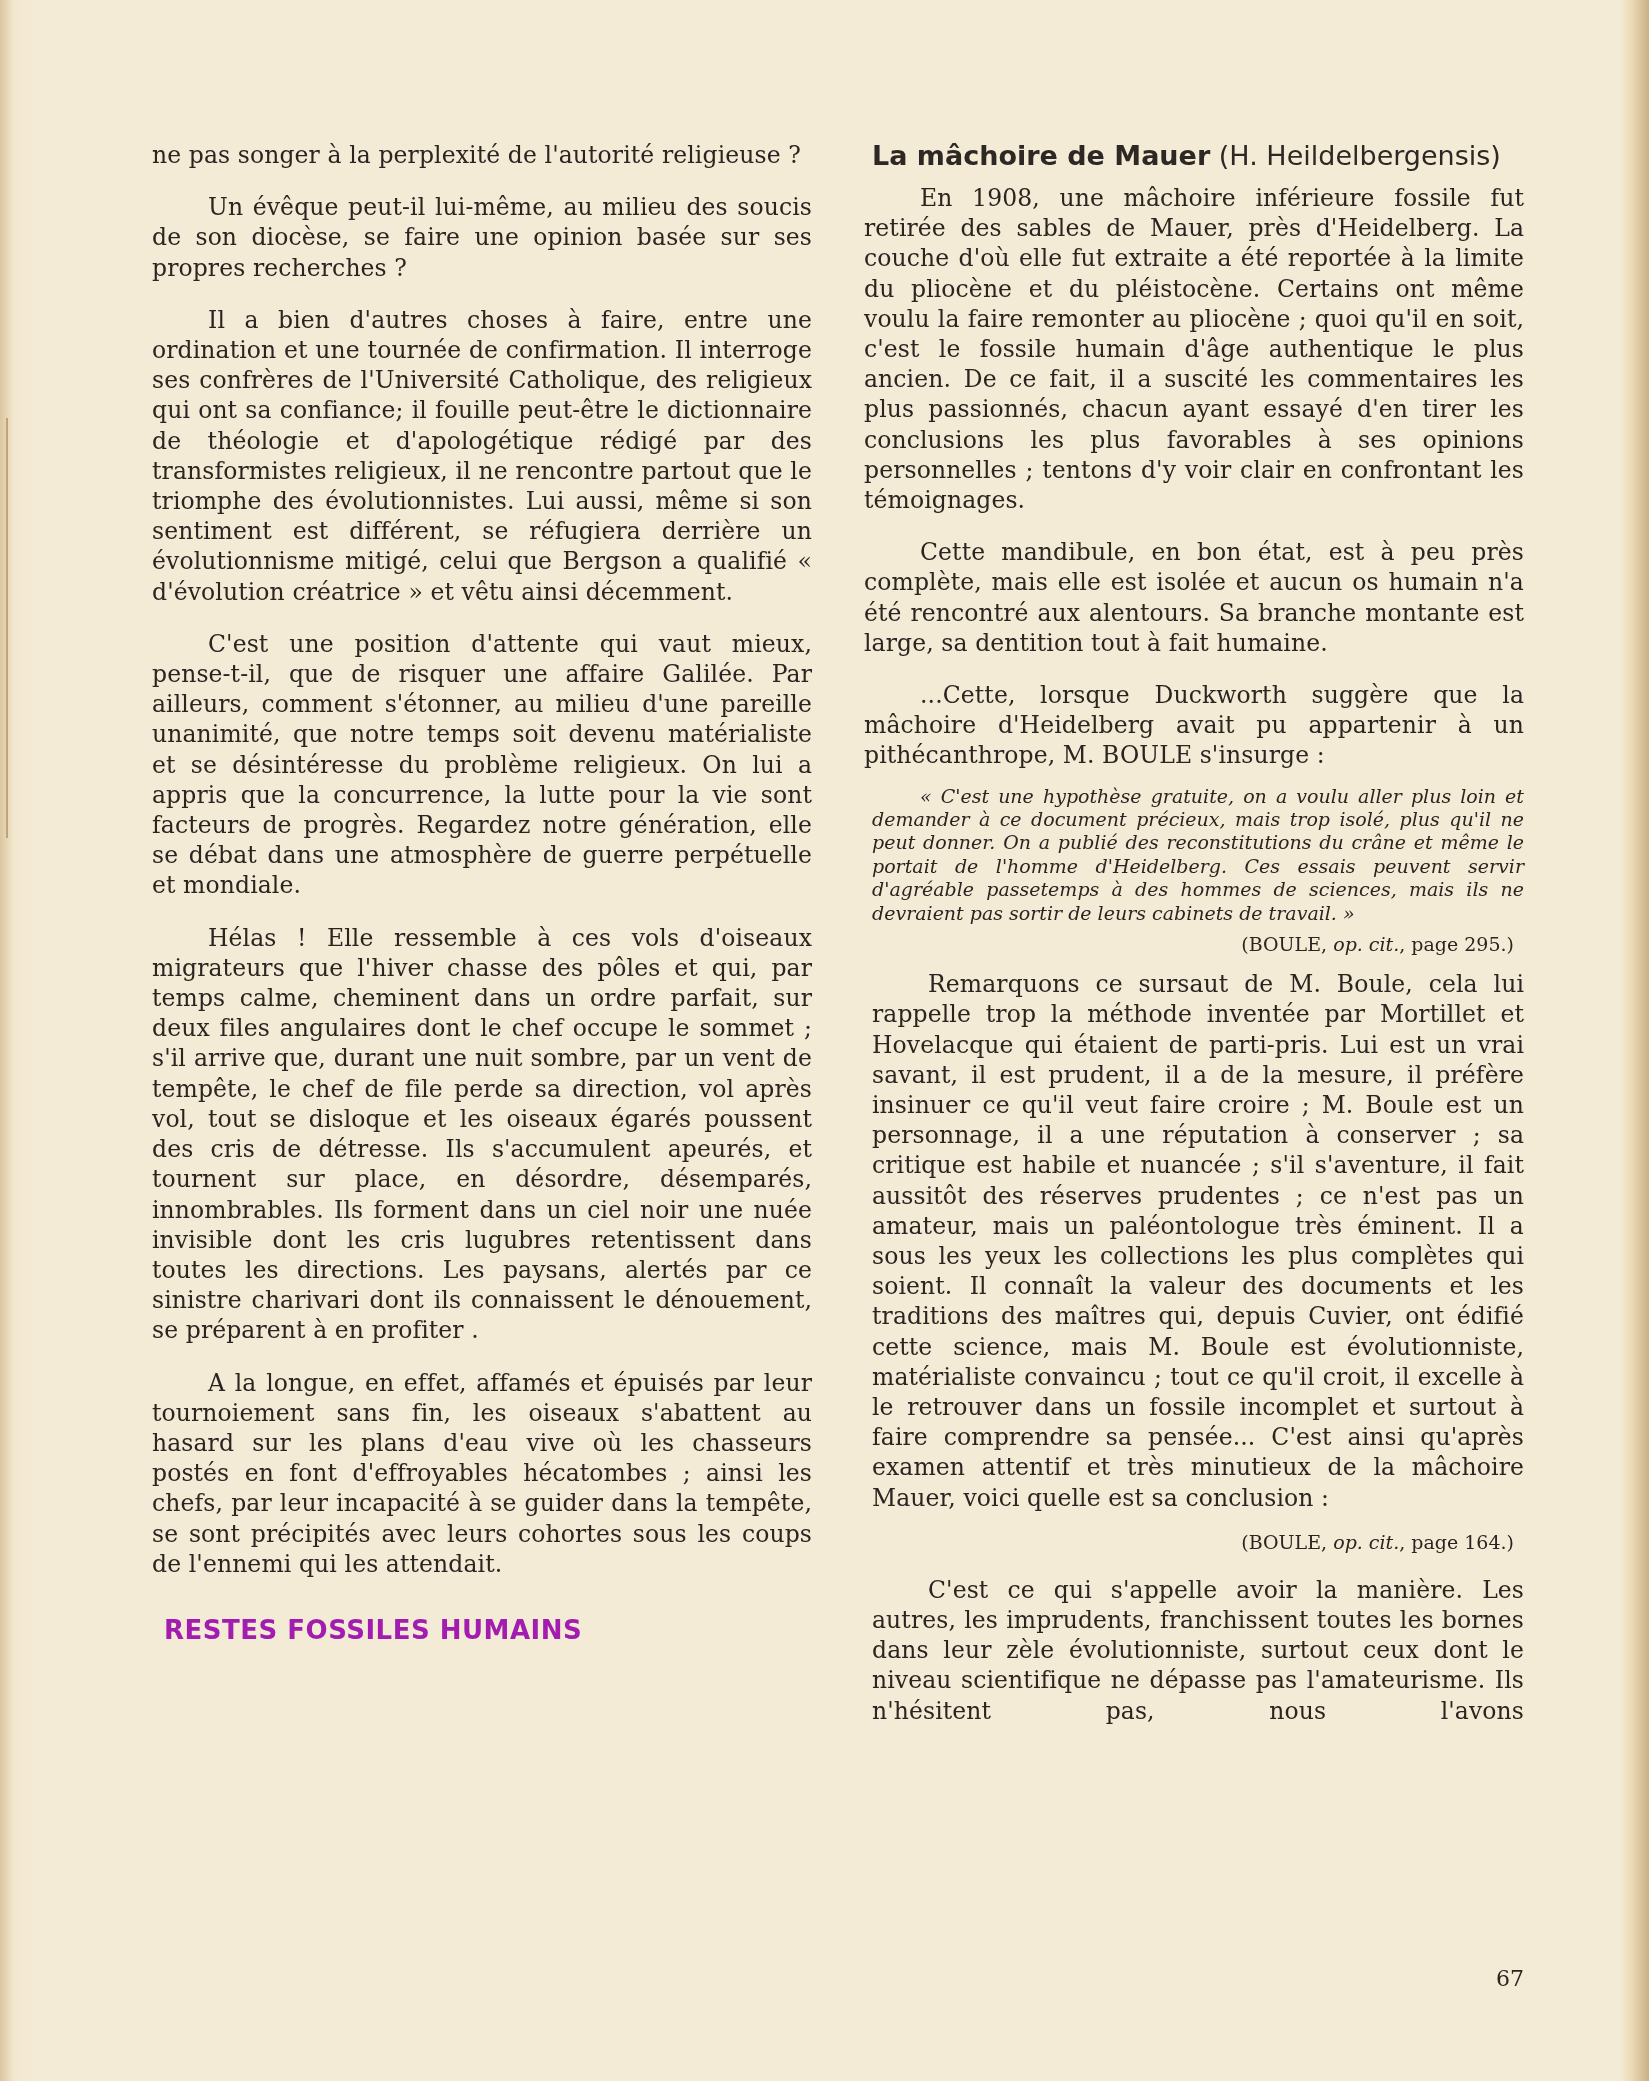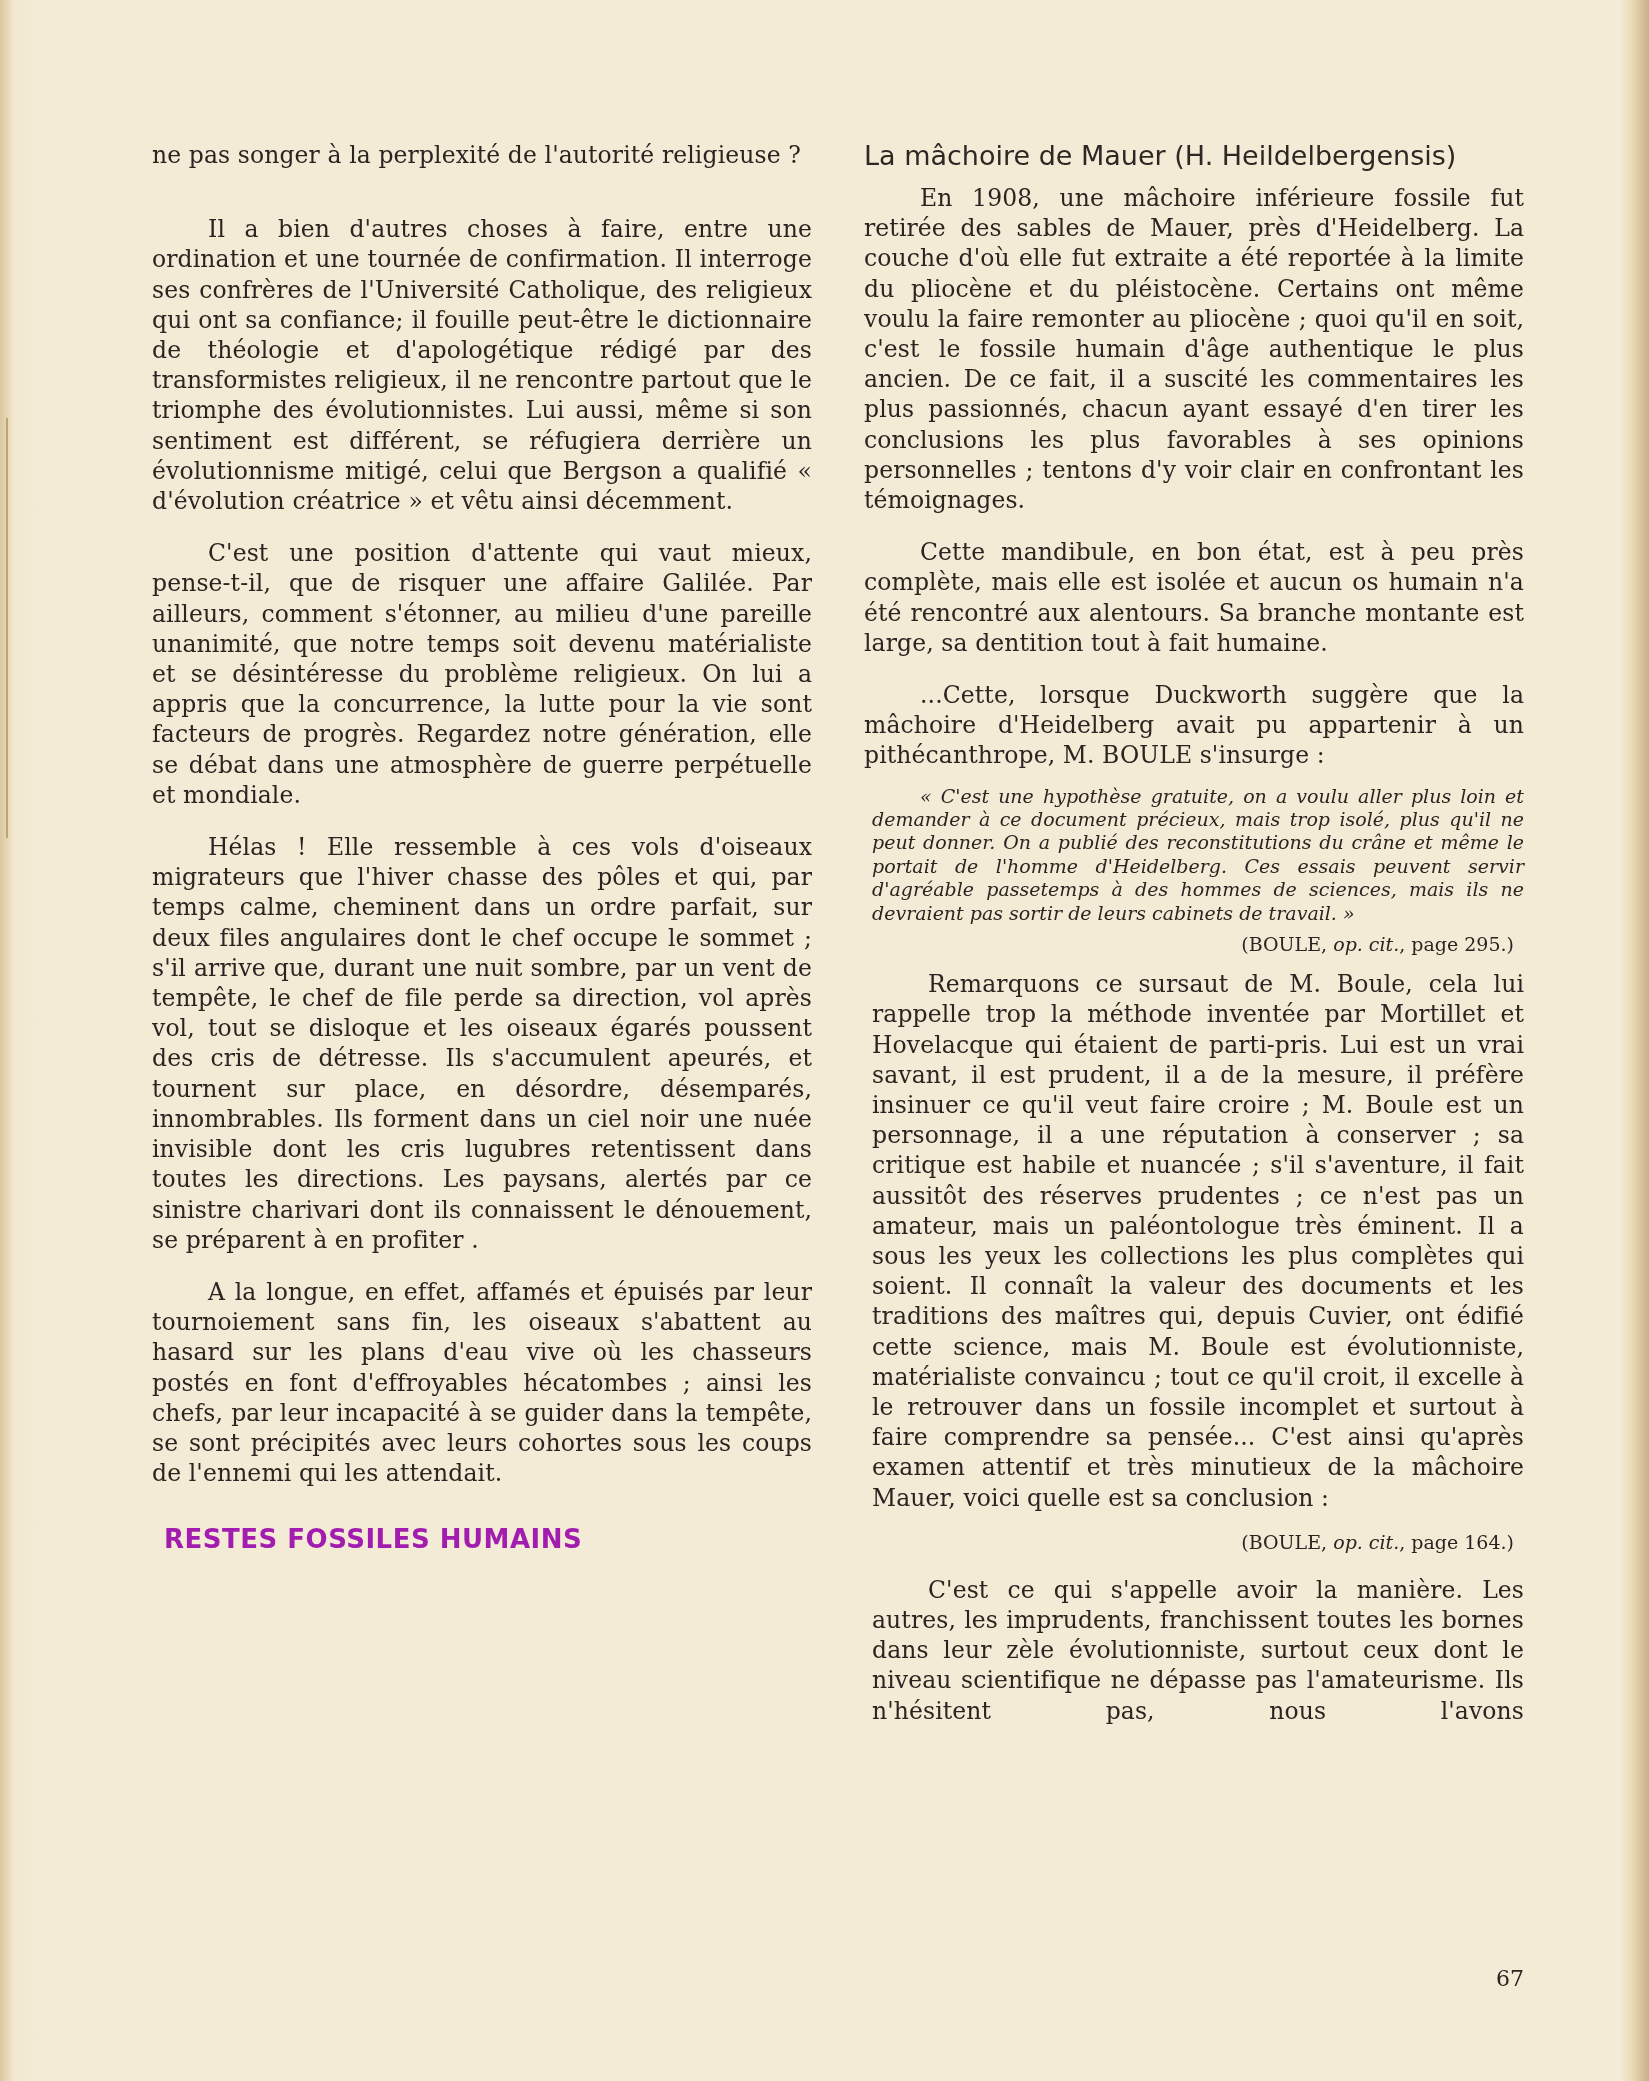--- a/index.html
+++ b/index.html
@@ -23,40 +23,41 @@
   .gap-s { height: 14px; }
   h2.section {
     font-family: "DejaVu Sans", "Liberation Sans", sans-serif;
     font-weight: bold; font-size: 26px; letter-spacing: 0.5px; margin: 0;
     color: #a21caf;
   }
   h2.sub {
     font-family: "DejaVu Sans", "Liberation Sans", sans-serif;
     font-size: 27px; margin: 0; font-weight: normal; color: #2e2824; white-space: nowrap;
   }
-  h2.sub .bold { font-weight: normal; }
+  h2.sub .bold { font-weight: bold; margin-left: 8px; }
   blockquote.q {
     margin: 0; padding: 0 0 0 8px; font-size: 19px; line-height: 23.4px; text-align: justify; font-style: italic;
   }
   blockquote.q p { margin: 0; text-indent: 48px; }
   .cite { text-align: right; font-size: 19px; margin-top: 8px; padding-right: 10px; }
   .cite i { font-style: italic; }
   .pagenum { position: absolute; left: 1496px; top: 1958px; font-size: 22px; }
   .edge-mark { position: absolute; width: 2px; background: #bfa47a; }
 </style>
 </head>
 <body>
 
 <div class="page">
 
   <div class="edge-mark" style="left:6px; top:410px; height:420px;"></div>
 
   <div class="col col-left">
     <p class="body noindent">ne pas songer à la perplexité de l'autorité religieuse ?</p>
     <div class="gap"></div>
+    <p class="body">Un évêque peut-il lui-même, au milieu des soucis de son diocèse, se faire une opinion basée sur ses propres recherches ?</p>
     <div class="gap"></div>
     <p class="body">Il a bien d'autres choses à faire, entre une ordination et une tournée de confirmation. Il interroge ses confrères de l'Université Catholique, des religieux qui ont sa confiance; il fouille peut-être le dictionnaire de théologie et d'apologétique rédigé par des transformistes religieux, il ne rencontre partout que le triomphe des évolutionnistes. Lui aussi, même si son sentiment est différent, se réfugiera derrière un évolutionnisme mitigé, celui que Bergson a qualifié « d'évolution créatrice » et vêtu ainsi décemment.</p>
     <div class="gap"></div>
     <p class="body">C'est une position d'attente qui vaut mieux, pense-t-il, que de risquer une affaire Galilée. Par ailleurs, comment s'étonner, au milieu d'une pareille unanimité, que notre temps soit devenu matérialiste et se désintéresse du problème religieux. On lui a appris que la concurrence, la lutte pour la vie sont facteurs de progrès. Regardez notre génération, elle se débat dans une atmosphère de guerre perpétuelle et mondiale.</p>
     <div class="gap"></div>
     <p class="body">Hélas ! Elle ressemble à ces vols d'oiseaux migrateurs que l'hiver chasse des pôles et qui, par temps calme, cheminent dans un ordre parfait, sur deux files angulaires dont le chef occupe le sommet ; s'il arrive que, durant une nuit sombre, par un vent de tempête, le chef de file perde sa direction, vol après vol, tout se disloque et les oiseaux égarés poussent des cris de détresse. Ils s'accumulent apeurés, et tournent sur place, en désordre, désemparés, innombrables. Ils forment dans un ciel noir une nuée invisible dont les cris lugubres retentissent dans toutes les directions. Les paysans, alertés par ce sinistre charivari dont ils connaissent le dénouement, se préparent à en profiter .</p>
     <div class="gap"></div>
     <p class="body">A la longue, en effet, affamés et épuisés par leur tournoiement sans fin, les oiseaux s'abattent au hasard sur les plans d'eau vive où les chasseurs postés en font d'effroyables hécatombes ; ainsi les chefs, par leur incapacité à se guider dans la tempête, se sont précipités avec leurs cohortes sous les coups de l'ennemi qui les attendait.</p>
     <div style="height:36px"></div>
     <h2 class="section" style="padding-left:12px;">RESTES FOSSILES HUMAINS</h2>

